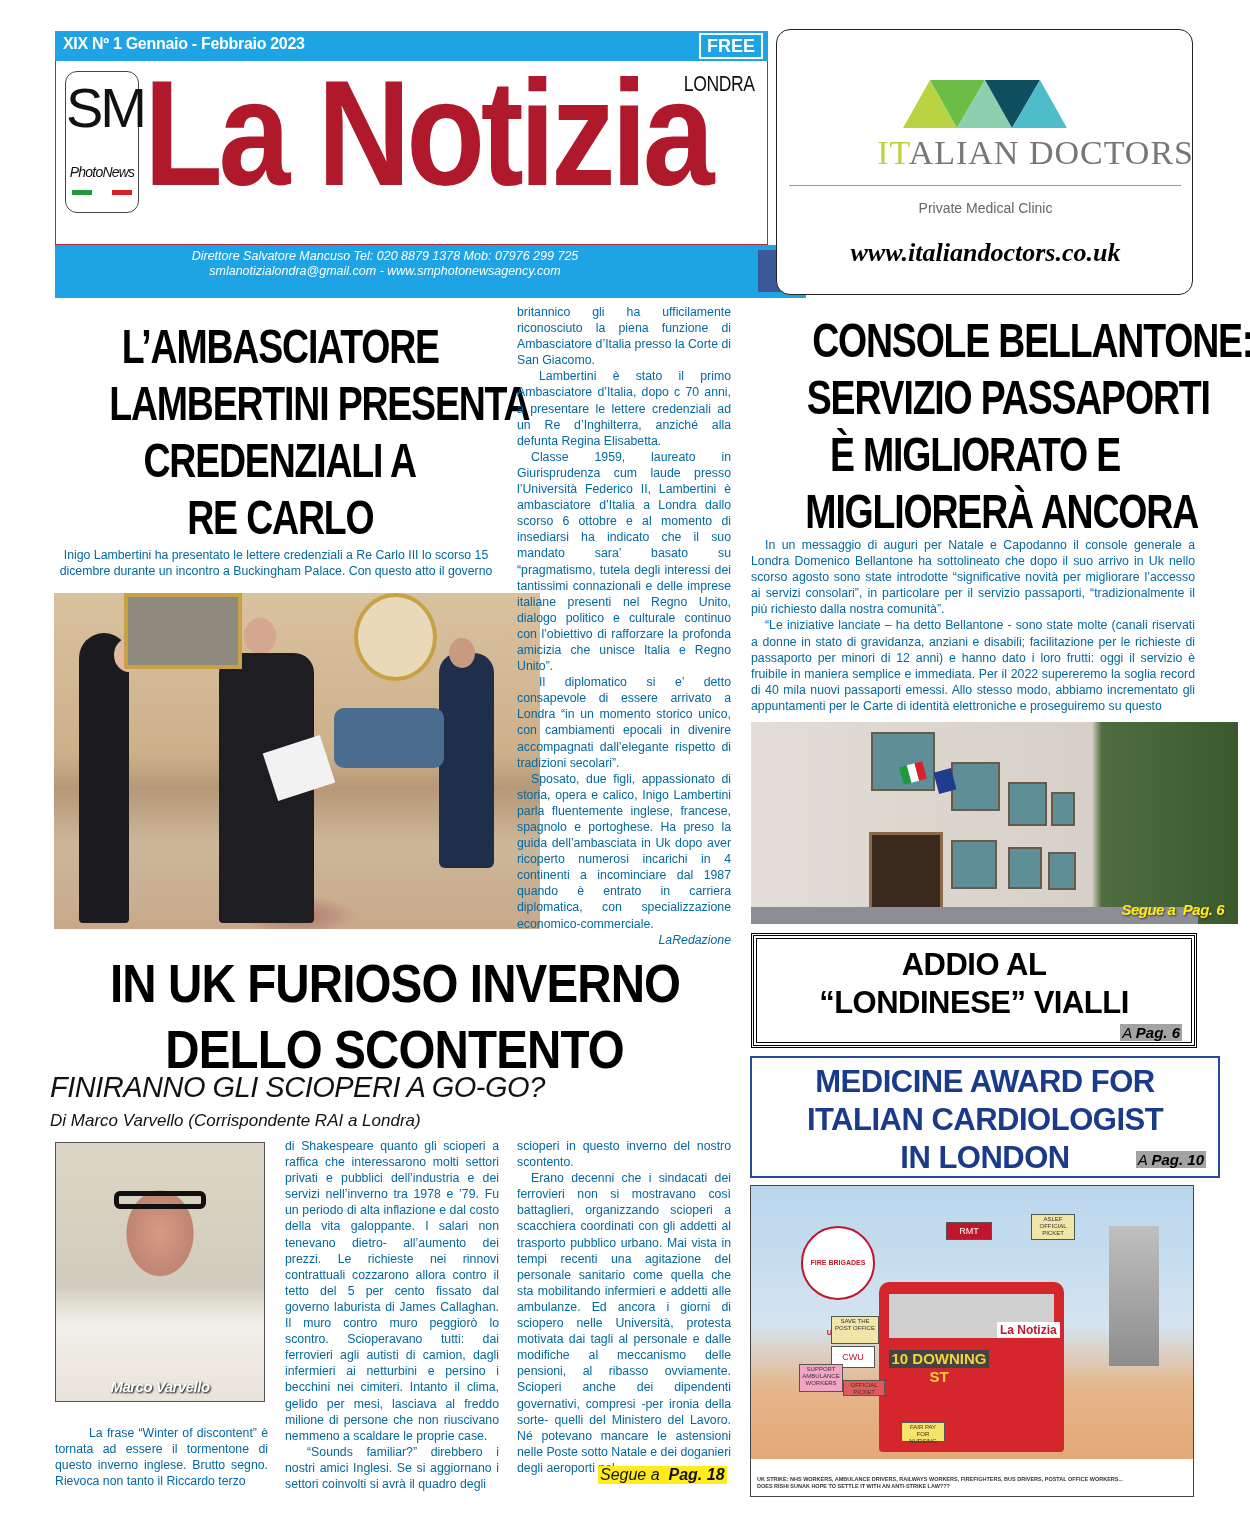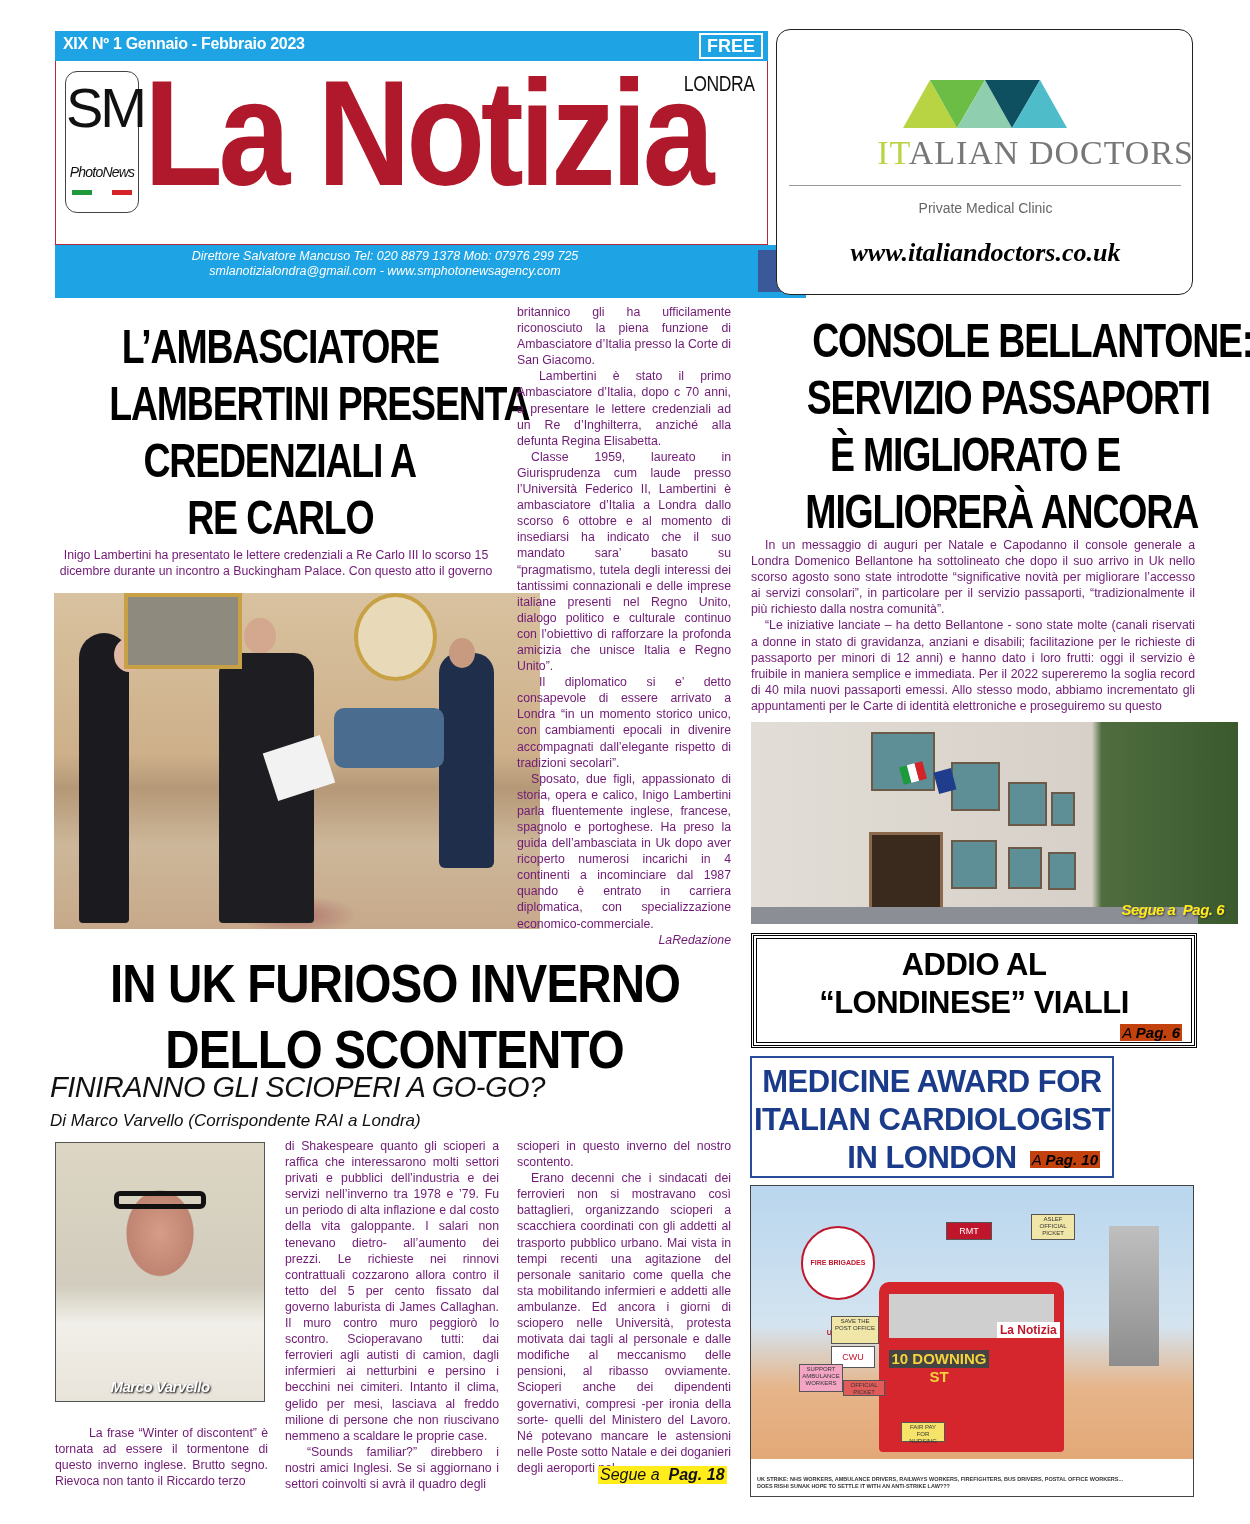--- a/index.html
+++ b/index.html
@@ -38,21 +38,21 @@
   .hl .inner { display:inline-block; transform:scaleX(0.78); transform-origin:center top; white-space:nowrap; }
   #hl-ambasciatore { left:50px; top:318px; width:460px; font-size:48px; line-height:57px; }
   #hl-console { left:750px; top:312px; width:450px; font-size:48px; line-height:57px; }
   #hl-inverno { left:50px; top:950px; width:690px; font-size:54px; line-height:66px; letter-spacing:-1px; }
   #hl-inverno .inner { transform:scaleX(0.88); }
   .hl-sub { position:absolute; left:50px; width:690px; text-align:left; font-style:italic; color:#111; }
   #hl-inverno-sub { top:1071px; font-size:29px; letter-spacing:-0.5px; }
   #hl-inverno-byline { top:1111px; font-size:17px; }
 
   
-  .txt { position:absolute; font-size:12.3px; line-height:16.1px; color:#701a75; text-align:justify; }
+  .txt { position:absolute; font-size:12.3px; line-height:16.1px; color:#0369a1; text-align:justify; }
   .txt p { margin:0; text-indent:14px; }
   .txt p.noindent { text-indent:0; }
   .sig { text-align:right; font-style:italic; }
 
   
   .photo { position:absolute; overflow:hidden;padding-left:40px; }
   #photo-king { left:54px; top:593px; width:446px; height:336px;
     background:
       radial-gradient(ellipse 60px 20px at 50% 96%, rgba(150,60,80,.5), transparent),
       linear-gradient(180deg, #d9c2a0 0%, #cdb08a 48%, #b59877 58%, #cdb79a 75%, #c7a98a 100%); }
@@ -65,23 +65,23 @@
     background: linear-gradient(180deg, #b9d6ee 0%, #d4e4f0 45%, #e6b58a 65%, #e3a877 88%, #ffffff 88%); }
 
   .overlay-label { position:absolute; font-style:italic; font-weight:bold; color:#ffec1a; text-shadow:1px 1px 2px #333; letter-spacing:-0.5px; }
   .segue { position:absolute; font-style:italic; color:#111; background:#ffec1a; padding:0 2px; }
   .segue b { font-weight:bold; }
 
   
   #box-vialli { left:751px; top:933px; width:446px; height:115px; border:3px double #000; box-sizing:border-box; outline:1px solid #000; outline-offset:-6px; }
   .box-title { position:absolute; left:0; width:100%; text-align:center; font-weight:bold; letter-spacing:-0.5px; }
   #box-vialli .box-title { top:10px; font-size:31px; line-height:38px; color:#000; }
-  #box-medicine { left:750px; top:1056px; width:364px; height:122px; border:2px solid #2a4a9a; box-sizing:border-box; }
+  #box-medicine { left:750px; top:1056px; width:470px; height:122px; border:2px solid #2a4a9a; box-sizing:border-box; }
   #box-medicine .box-title { top:5px; font-size:31px; line-height:38px; color:#1a3a8a; }
-  .apag { position:absolute; right:12px; font-style:italic; font-size:15px; color:#000; background:#c2410c; padding:0 2px; }
+  .apag { position:absolute; right:12px; font-style:italic; font-size:15px; color:#000; background:#a3a3a3; padding:0 2px; }
   .apag b { font-weight:bold; }
 
   
   .bldg-win { position:absolute; background:#5e8f96; border:2px solid #6b5a4a; }
   .flag-it { position:absolute; width:24px; height:18px; display:flex; transform:rotate(-15deg); }
   .flag-it span { flex:1; }
 
   
   .bus { position:absolute; left:128px; top:96px; width:185px; height:170px; background:#d5262d; border-radius:10px 10px 4px 4px; }
   .bus-win { position:absolute; left:10px; top:12px; width:165px; height:44px; background:#cfcfcf; }

